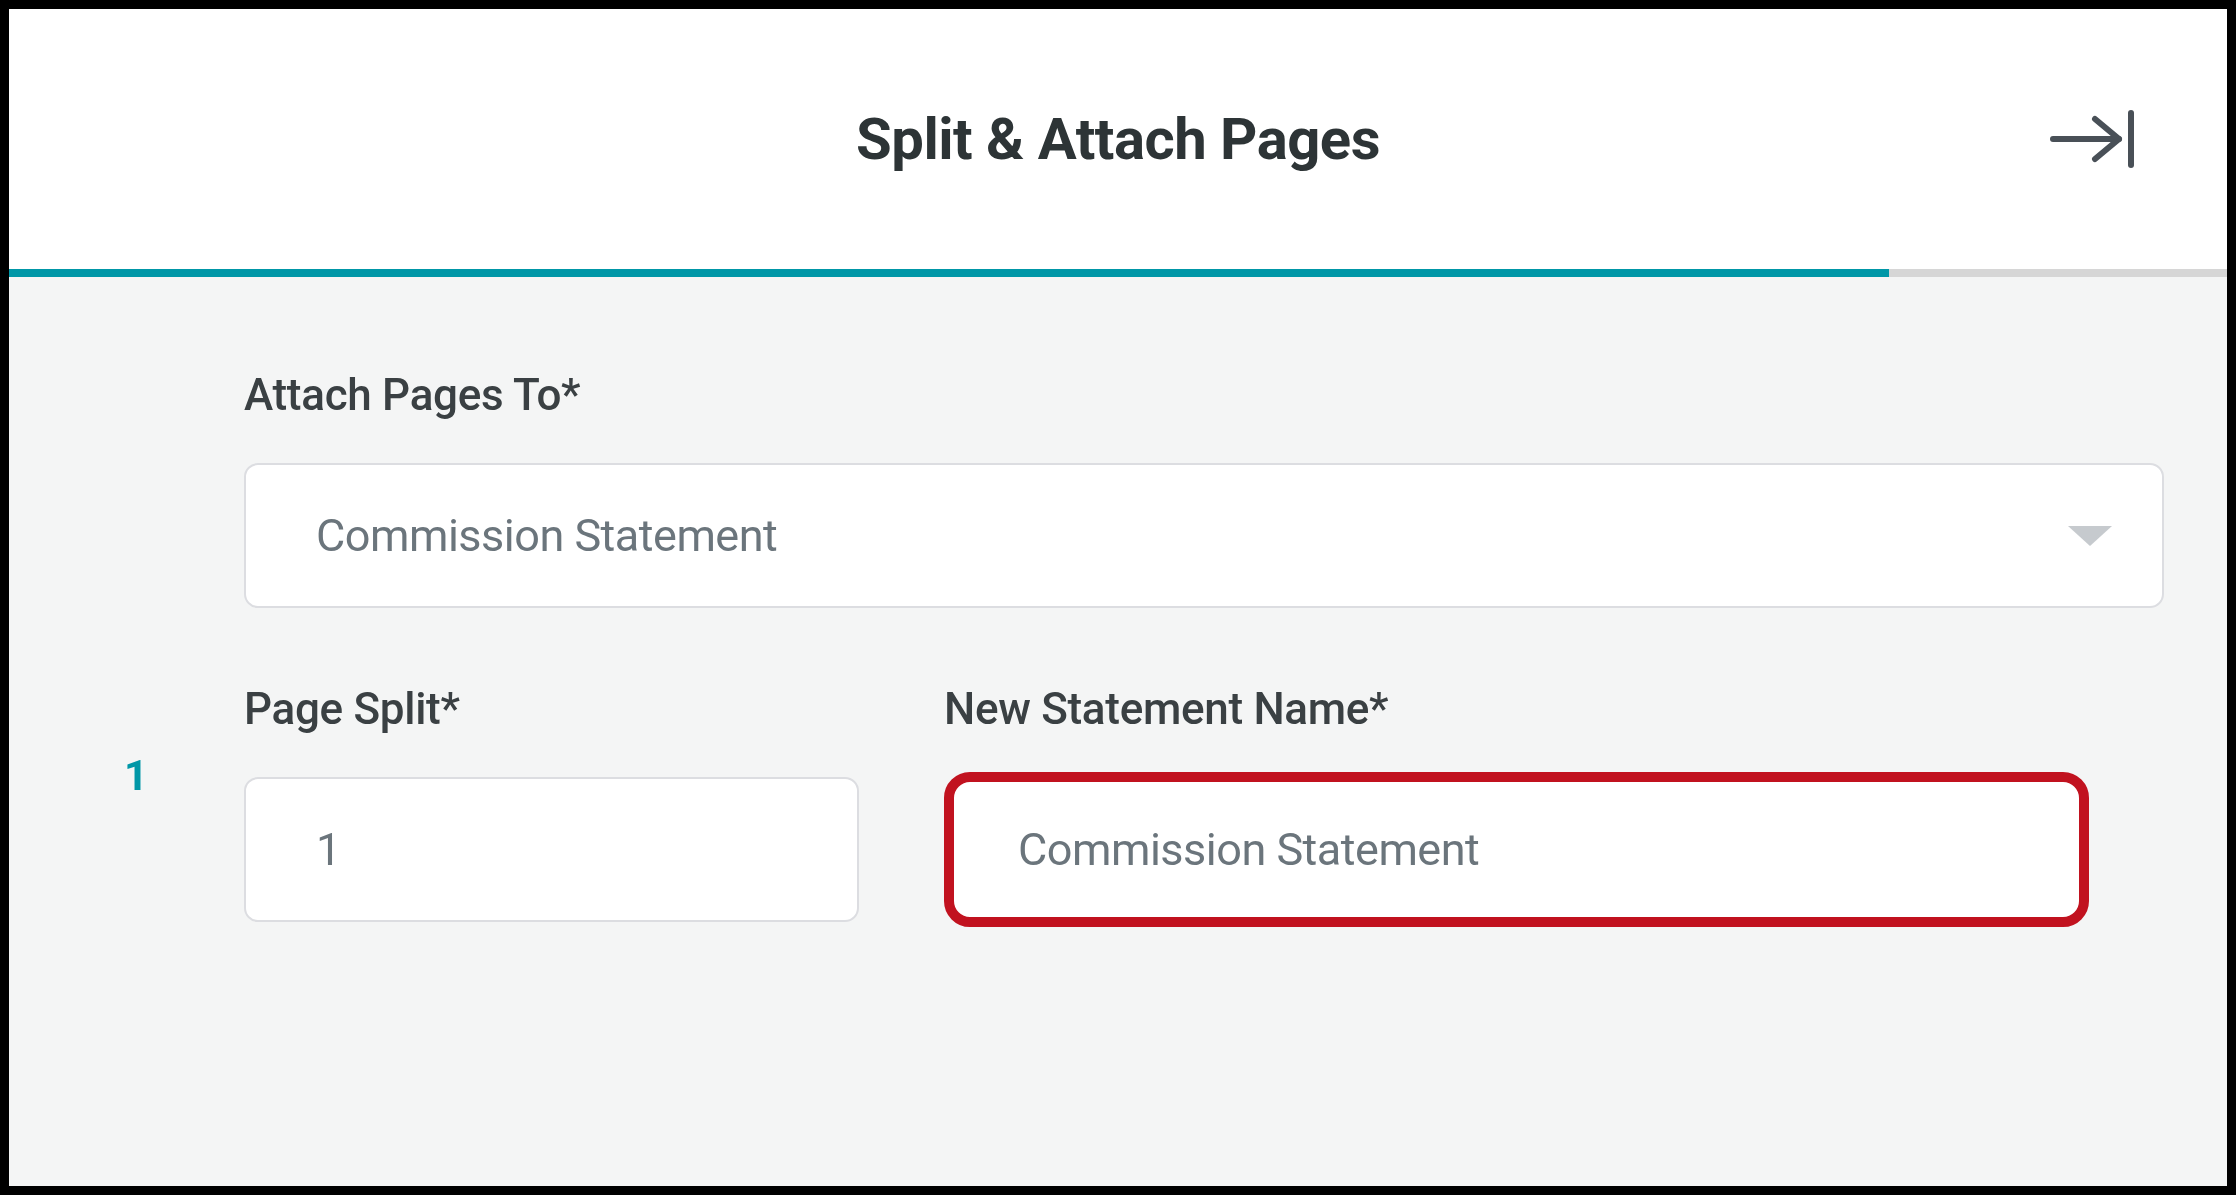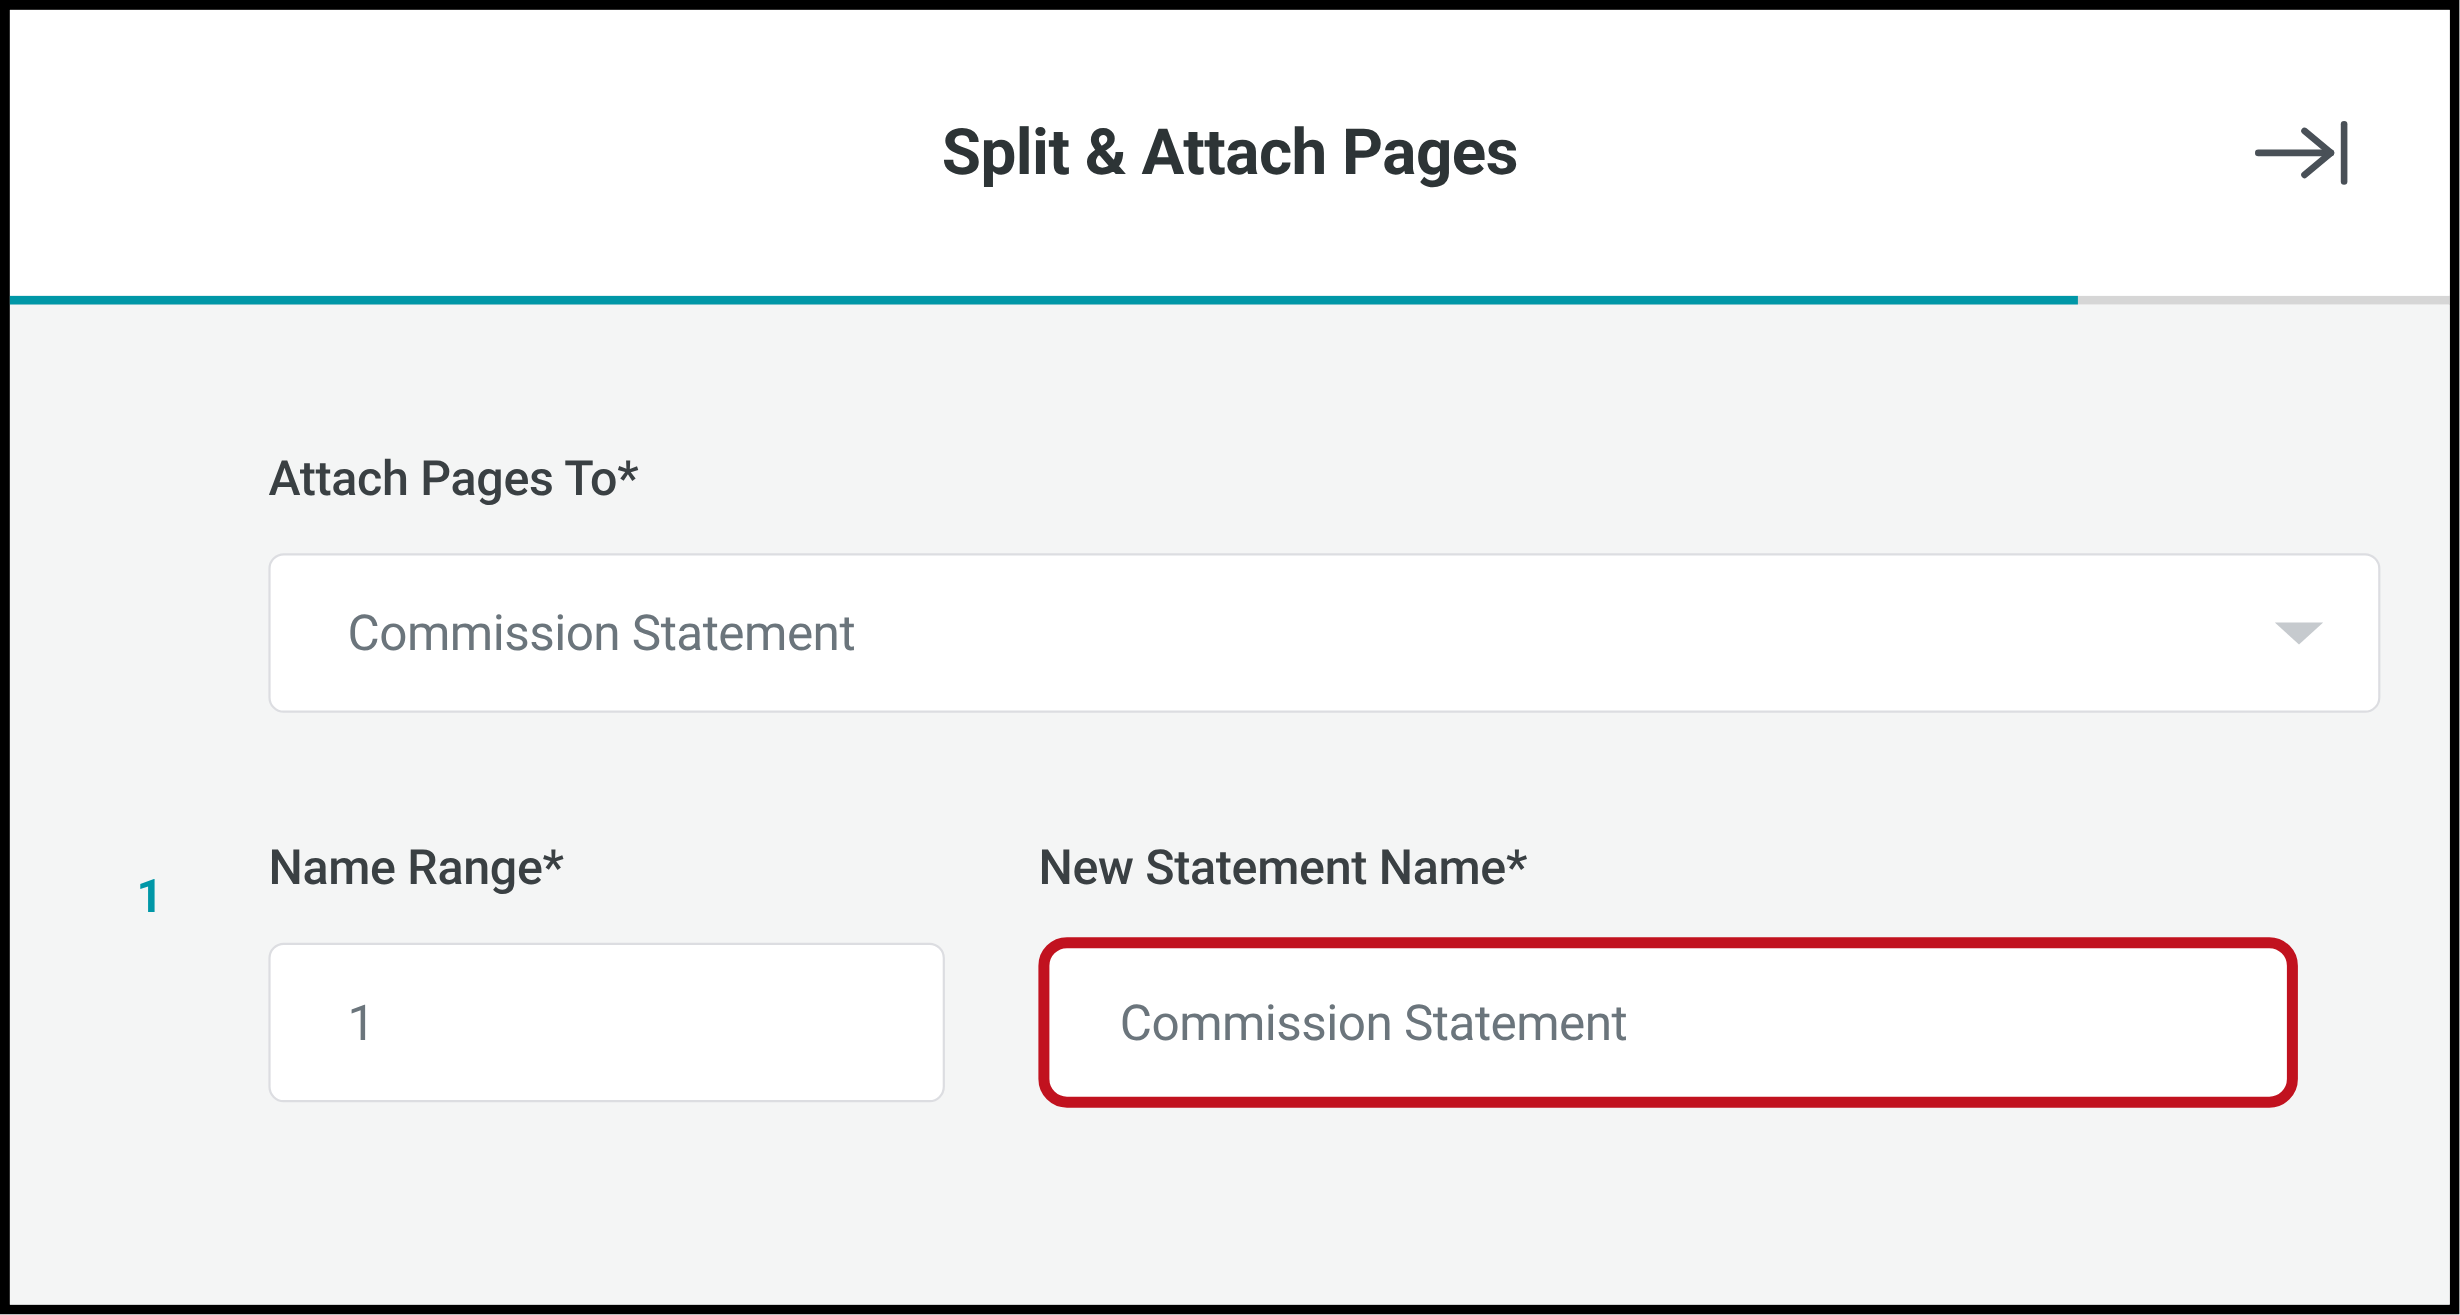--- a/index.html
+++ b/index.html
@@ -71,21 +71,20 @@
     }
     .form-section {
       margin-left: 135px;
     }
     .field-label {
       font-size: 44px;
       font-weight: 500;
       color: #3a4043;
       margin-bottom: 42px;
       letter-spacing: -0.3px;
-      margin-top: 40px;
     }
     .dropdown {
       width: 1920px;
       height: 145px;
       background: #ffffff;
       border: 2px solid #dcdde1;
       border-radius: 14px;
       display: flex;
       align-items: center;
       padding: 0 50px 0 70px;
@@ -172,21 +171,21 @@
       <div class="field-label">Attach Pages To*</div>
       <div class="dropdown">
         <div class="dropdown-value">Commission Statement</div>
         <div class="caret-down"></div>
       </div>
 
       <div class="row">
         <div class="row-number">1</div>
 
         <div class="col-page-range">
-          <div class="field-label">Name Range*</div>
+          <div class="field-label">Page Split*</div>
           <input type="text" class="text-input" value="1" style="">
         </div>
 
         <div class="col-doc-name">
           <div class="field-label">New Statement Name*</div>
           <input type="text" class="text-input highlight-input" value="Commission Statement" style="">
         </div>
       </div>
     </div>
   </div>

